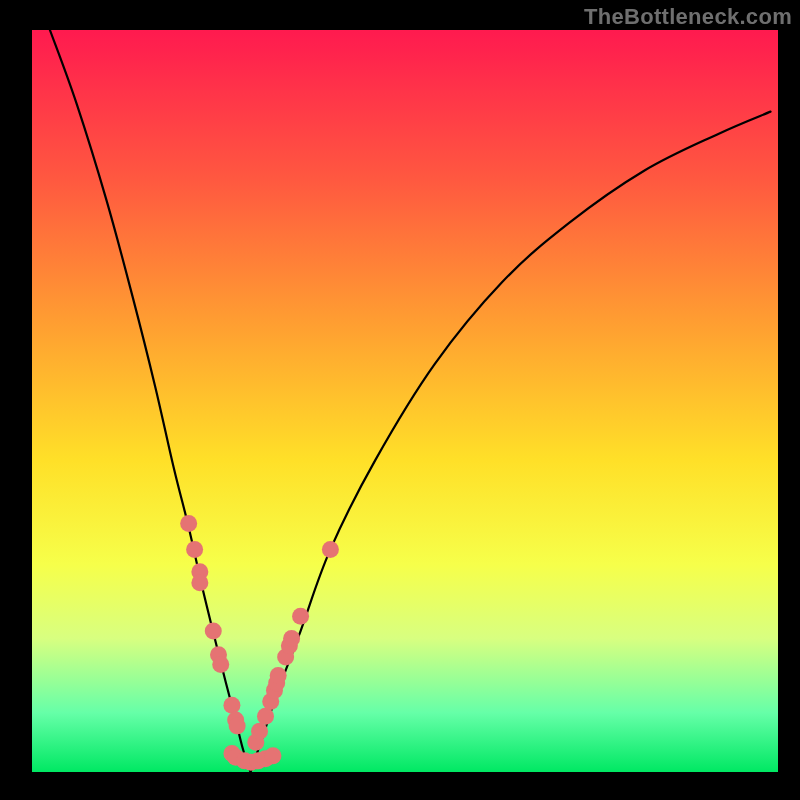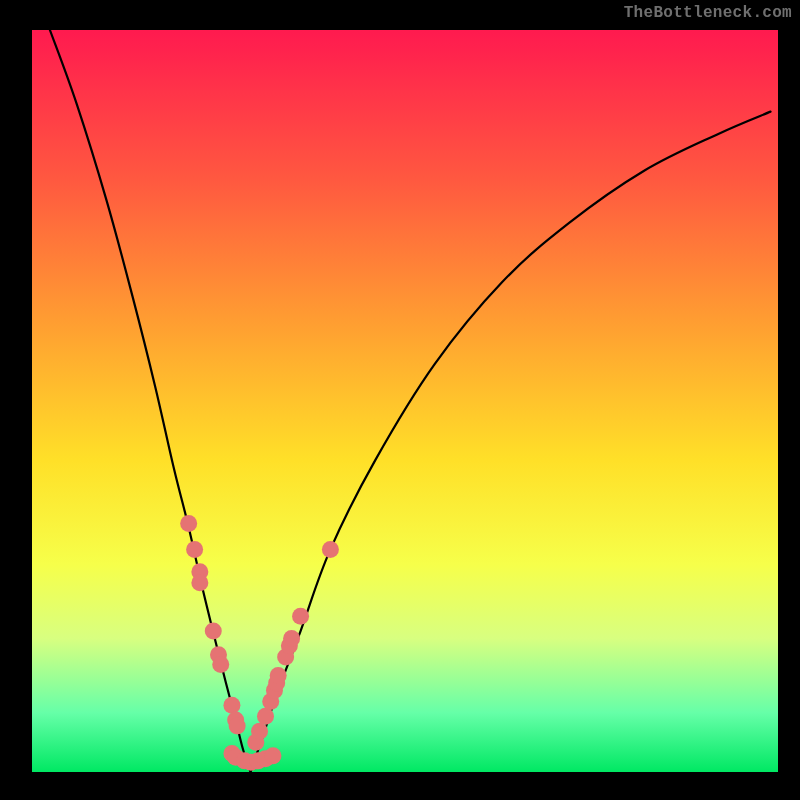--- a/index.html
+++ b/index.html
@@ -32,22 +32,22 @@
       #f6ff4a 72%,
       #d8ff80 82%,
       #66ffa8 92%,
       #00e863 100%
     );
   }
   .watermark {
     position: absolute;
     top: 4px;
     right: 8px;
-    font-family: Liberation Mono, monospace;
-    font-size: 16px;
+    font-family: Liberation Sans, sans-serif;
+    font-size: 22px;
     font-weight: 600;
     color: #6f6f6f;
     letter-spacing: 0.3px;
     user-select: none;
   }
   svg {
     position: absolute;
     left: 0;
     top: 0;
   }

